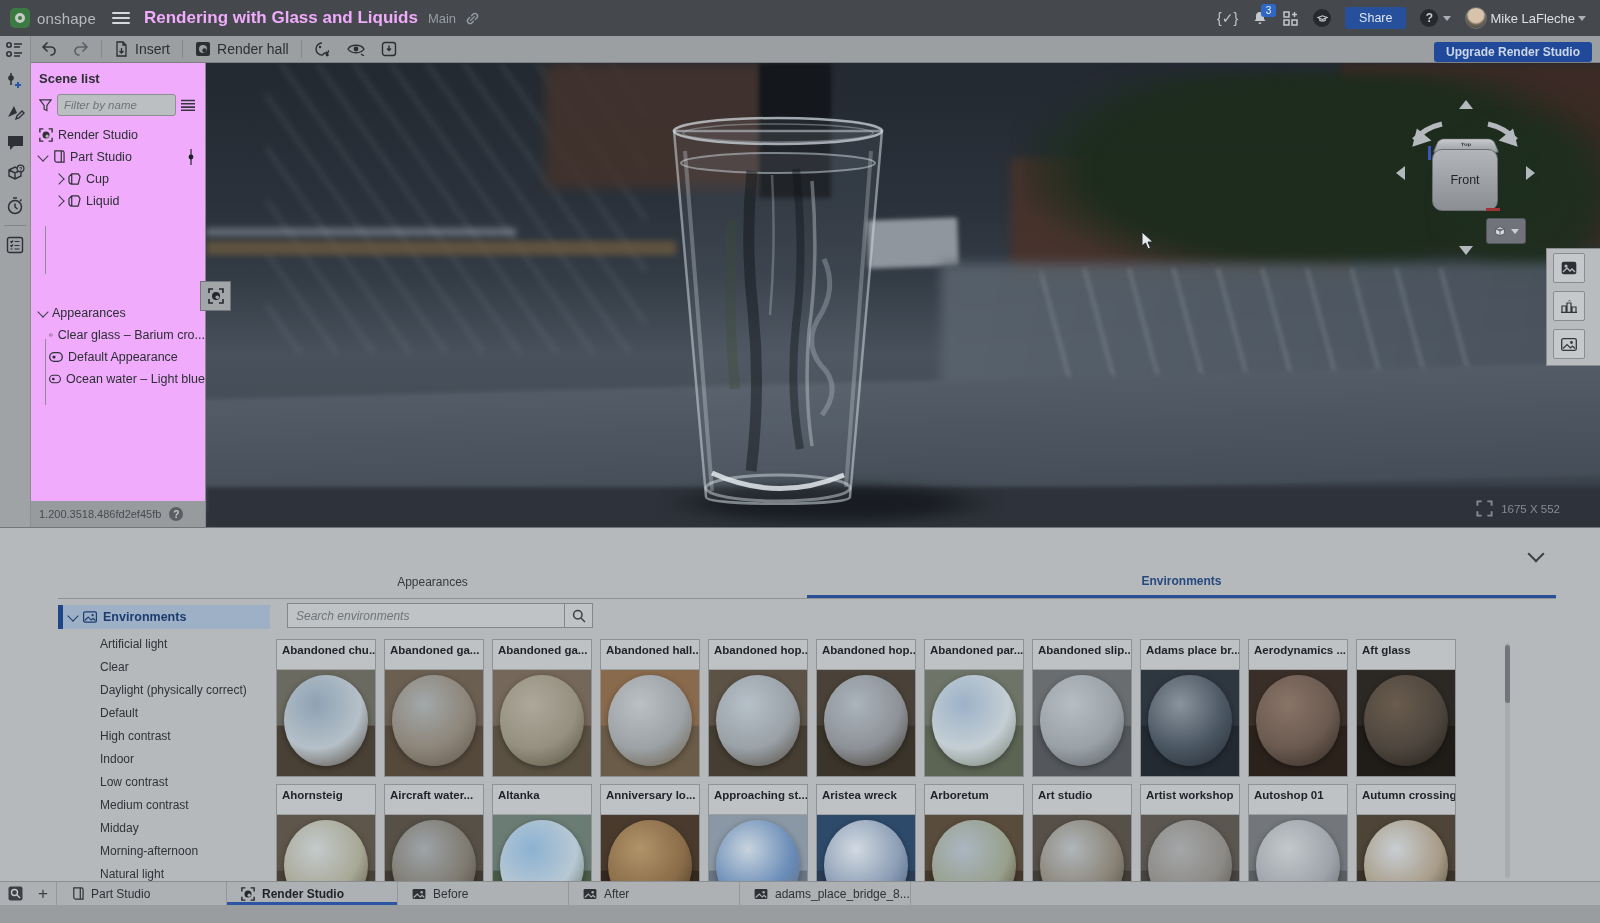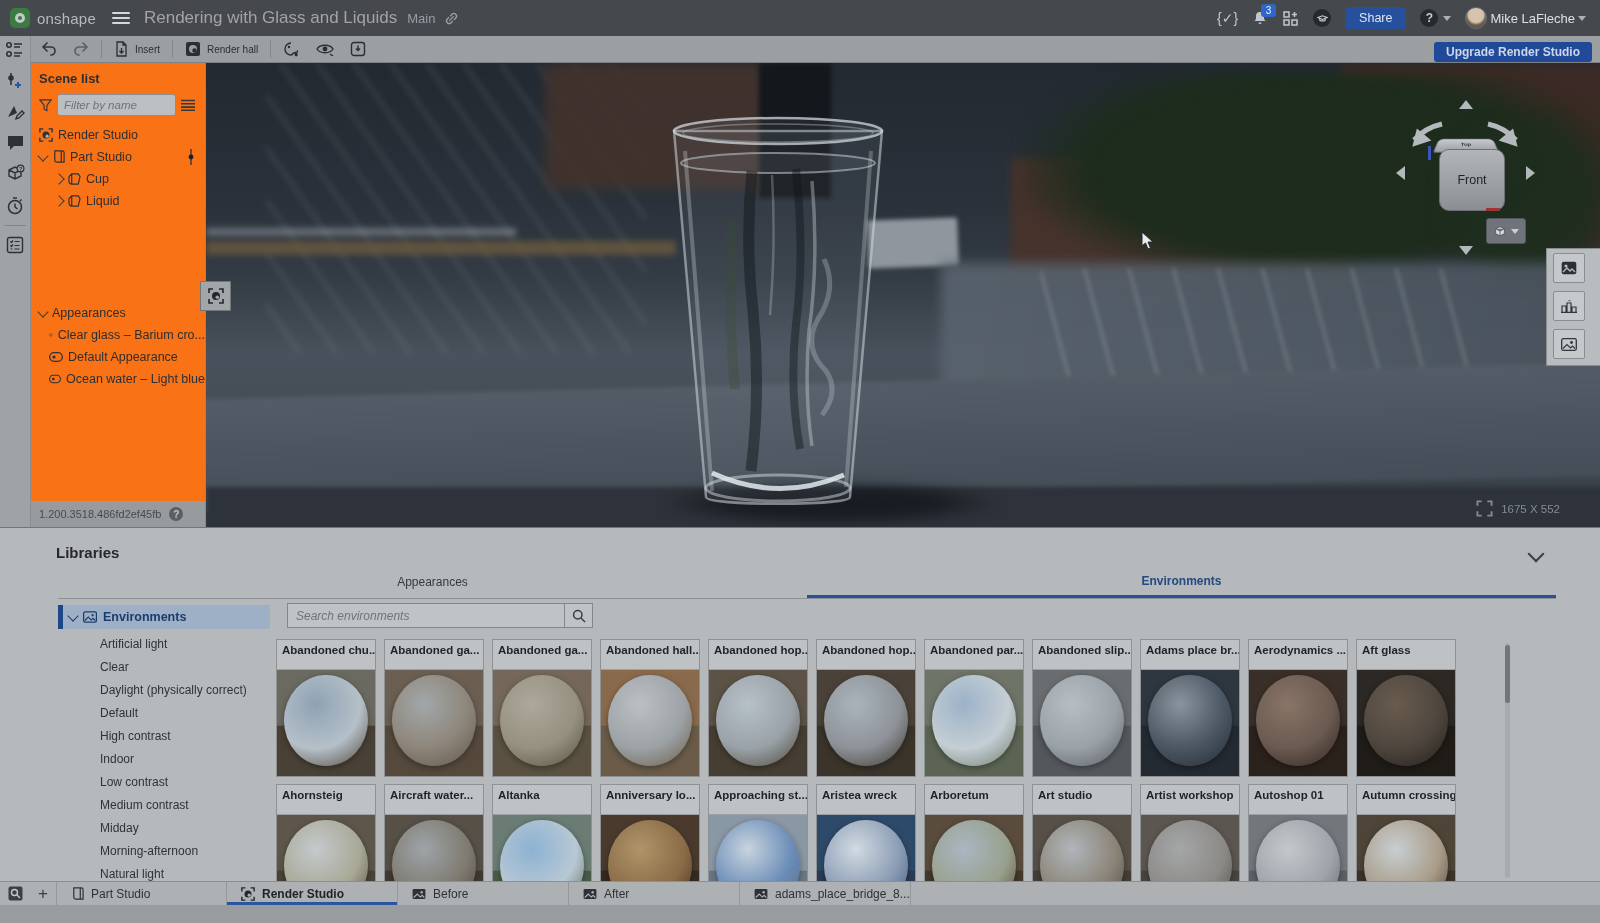--- a/index.html
+++ b/index.html
@@ -7,41 +7,41 @@
   .app{position:relative;width:1600px;height:923px;overflow:hidden;background:#a9adaf;}
   svg{display:block;}
   
   .topbar{position:absolute;left:0;top:0;right:0;height:36px;background:#45484c;display:flex;align-items:center;color:#dfe3e6;}
   .logo{display:flex;align-items:center;gap:7px;margin-left:10px;}
   .logo-mark{width:20px;height:20px;border-radius:5px;background:#3c7a44;position:relative;}
   .logo-mark:after{content:"";position:absolute;inset:5px;border-radius:50%;border:3px solid #c4cac6;}
   .logo-word{font-size:15px;color:#b6babd;letter-spacing:.2px;}
   .hamburger{margin-left:16px;width:18px;display:flex;flex-direction:column;gap:3px;cursor:pointer;}
   .hamburger span{height:2px;background:#d6dadd;border-radius:1px;}
-  .doc-title{margin-left:14px;font-size:17px;font-weight:normal;color:#a3a3a3;white-space:nowrap;}
+  .doc-title{margin-left:14px;font-size:17px;font-weight:bold;color:#f0abfc;white-space:nowrap;}
   .doc-ws{margin-left:10px;font-size:13px;color:#979da3;}
   .tb-right{margin-left:auto;display:flex;align-items:center;gap:14px;margin-right:14px;}
   .tb-ic{color:#c3c8cc;font-size:13px;position:relative;display:flex;align-items:center;}
   .badge{position:absolute;top:-6px;right:-8px;background:#2e67c8;color:#eef2f7;font-size:10px;line-height:13px;min-width:13px;text-align:center;border-radius:3px;padding:0 1px;}
   .share-btn{background:#26509c;color:#dde4ee;font-size:12.5px;padding:4px 14px;border-radius:3px;cursor:pointer;}
   .circle-ic{width:18px;height:18px;border-radius:50%;background:#26292d;color:#c9ced2;font-size:12px;font-weight:bold;display:flex;align-items:center;justify-content:center;}
   .caret{width:0;height:0;border-left:4px solid transparent;border-right:4px solid transparent;border-top:5px solid #aab0b5;}
   .avatar{width:20px;height:20px;border-radius:50%;background:radial-gradient(circle at 50% 35%,#d7c3ac 0 45%,#6d6257 60%,#3c3a38 100%);border:1px solid #6a6e72;}
   .user-name{font-size:13px;color:#dde1e4;}
   
   .toolbar{position:absolute;left:0;top:36px;right:0;height:26px;background:#9b9fa2;border-bottom:1px solid #7d8184;display:flex;align-items:center;color:#2b2f32;}
-  .tbtn{display:flex;align-items:center;gap:6px;font-size:10px;padding:0 8px;height:100%;cursor:pointer;}
+  .tbtn{display:flex;align-items:center;gap:6px;font-size:14px;padding:0 8px;height:100%;cursor:pointer;}
   .tdiv{width:1px;height:18px;background:#83878a;margin:0 4px;}
   .upgrade-btn{position:absolute;right:8px;top:6px;background:#21499a;color:#ccd7ea;font-size:12px;font-weight:bold;padding:3px 12px;border-radius:3px;cursor:pointer;}
   
   .strip{position:absolute;left:0;top:36px;width:31px;height:491px;background:#9fa3a6;border-right:1px solid #8a8e91;display:flex;flex-direction:column;align-items:center;padding-top:5px;gap:13px;box-sizing:border-box;}
   .strip .sdiv{width:22px;height:1px;background:#83878a;margin:-3px 0;}
   .strip svg{cursor:pointer;}
   
-  .scene-panel{position:absolute;left:31px;top:63px;width:175px;height:464px;background:#f97316;border-right:1px solid #85898c;box-sizing:border-box;color:#2b2f32;}
+  .scene-panel{position:absolute;left:31px;top:63px;width:175px;height:464px;background:#f0abfc;border-right:1px solid #85898c;box-sizing:border-box;color:#2b2f32;}
   .sp-title{font-size:13px;font-weight:bold;margin:8px 0 0 8px;}
   .filter-row{display:flex;align-items:center;gap:5px;margin:8px 6px 0 8px;}
   .filter-input{flex:1;min-width:0;height:22px;background:#bbbfc1;border:1px solid #8b8f92;border-radius:3px;font-size:11.5px;font-style:italic;color:#6f7478;padding:0 6px;box-sizing:border-box;font-family:"Liberation Sans",sans-serif;}
   .filter-input::placeholder{color:#6f7478;}
   .tree{margin-top:8px;font-size:12.5px;}
   .tree-row{display:flex;align-items:center;gap:5px;height:22px;padding-left:8px;cursor:pointer;position:relative;}
   .tree-row .lbl{white-space:nowrap;}
   .indent1{padding-left:24px;}
   .guide{position:absolute;left:14px;top:163px;width:1px;height:48px;background:#8d9194;}
   .guide2{position:absolute;left:14px;top:276px;width:1px;height:66px;background:#8d9194;}
@@ -70,21 +70,21 @@
   .tan-rail{left:0;top:178px;width:470px;height:14px;background:#6b5a3e;filter:blur(3px);opacity:.8;}
   .white-rail{left:0;top:165px;width:310px;height:8px;background:#b8c0c8;filter:blur(3px);opacity:.4;}
   .ledge-top{left:-10px;top:318px;width:1420px;height:112px;background:linear-gradient(180deg,#545d67,#454e58);transform:skewY(-1.5deg);filter:blur(2px);}
   .ledge-front{left:0;top:424px;width:1420px;height:60px;background:#2e333b;filter:blur(2px);}
   .glass-shadow{left:460px;top:418px;width:330px;height:44px;background:radial-gradient(ellipse,rgba(8,10,14,.55) 0 45%,rgba(8,10,14,0) 75%);filter:blur(6px);}
   .glass{left:448px;top:46px;width:248px;height:404px;}
   
   .viewcube{left:1184px;top:37px;width:150px;height:156px;}
   .vc-cube{position:absolute;left:42px;top:36px;width:66px;height:76px;}
   .vc-top{position:absolute;left:4px;top:0;width:58px;height:16px;background:linear-gradient(180deg,#c7cbce,#9ea2a6);border-radius:6px 6px 2px 2px;transform:perspective(60px) rotateX(40deg);border:1px solid #6d7175;color:#2a2d31;font-size:6px;text-align:center;line-height:15px;font-weight:bold;}
-  .vc-front{position:absolute;left:7px;top:13px;width:64px;height:60px;background:linear-gradient(180deg,#b2b6ba,#8b8f93);border:1px solid #6d7175;border-radius:10px;display:flex;align-items:center;justify-content:center;font-size:12.5px;color:#1f2327;}
+  .vc-front{position:absolute;left:0;top:13px;width:64px;height:60px;background:linear-gradient(180deg,#b2b6ba,#8b8f93);border:1px solid #6d7175;border-radius:10px;display:flex;align-items:center;justify-content:center;font-size:12.5px;color:#1f2327;}
   .vc-tri{position:absolute;width:0;height:0;cursor:pointer;}
   .vc-tri.up{left:69px;top:0;border-left:7px solid transparent;border-right:7px solid transparent;border-bottom:9px solid #b3b8bc;}
   .vc-tri.down{left:69px;top:146px;border-left:7px solid transparent;border-right:7px solid transparent;border-top:9px solid #b3b8bc;}
   .vc-tri.left{left:6px;top:66px;border-top:7px solid transparent;border-bottom:7px solid transparent;border-right:9px solid #b3b8bc;}
   .vc-tri.right{left:136px;top:66px;border-top:7px solid transparent;border-bottom:7px solid transparent;border-left:9px solid #b3b8bc;}
   .vc-menu{position:absolute;left:96px;top:118px;width:38px;height:24px;background:#70747a;border:1px solid #53575b;border-radius:3px;display:flex;align-items:center;justify-content:center;gap:4px;cursor:pointer;}
   .vc-menu .caret{border-top-color:#caced2;}
   .flyout{position:absolute;right:0;top:185px;width:54px;height:118px;background:#b9bcbe;border:1px solid #898d90;border-right:none;box-sizing:border-box;padding:4px 0 0 6px;display:flex;flex-direction:column;gap:8px;}
   .fly-btn{width:30px;height:28px;background:#c6c9cb;border:1px solid #898d90;border-radius:2px;display:flex;align-items:center;justify-content:center;cursor:pointer;}
   .res-label{right:40px;top:437px;display:flex;align-items:center;gap:8px;color:#848b92;font-size:11.5px;}
@@ -451,21 +451,20 @@
         </svg>
       <span>1675 X 552</span>
     </div>
 
     <svg class="vp cursor" width="14" height="20" viewBox="0 0 14 20">
         <path d="M1 1 L1 15 L4.5 12 L7 18 L9.5 17 L7 11 L12 11 Z" fill="#e8ebee" stroke="#25282c" stroke-width="1"></path>
       </svg>
   </div>
 
   <div class="libraries">
-    <div class="lib-title">Libraries</div>
     <div class="lib-collapse"></div>
     <div class="lib-tabs">
       <div class="lib-tab">Appearances</div>
       <div class="lib-tab active">Environments</div>
     </div>
     <div class="lib-tree">
       <div class="lib-root">
         <div class="chev down"></div>
         <svg width="14" height="12" viewBox="0 0 16 13">
             <rect x="0.7" y="0.7" width="14.6" height="11.6" rx="1.5" fill="none" stroke="#1d3c6e" stroke-width="1.4"></rect>

